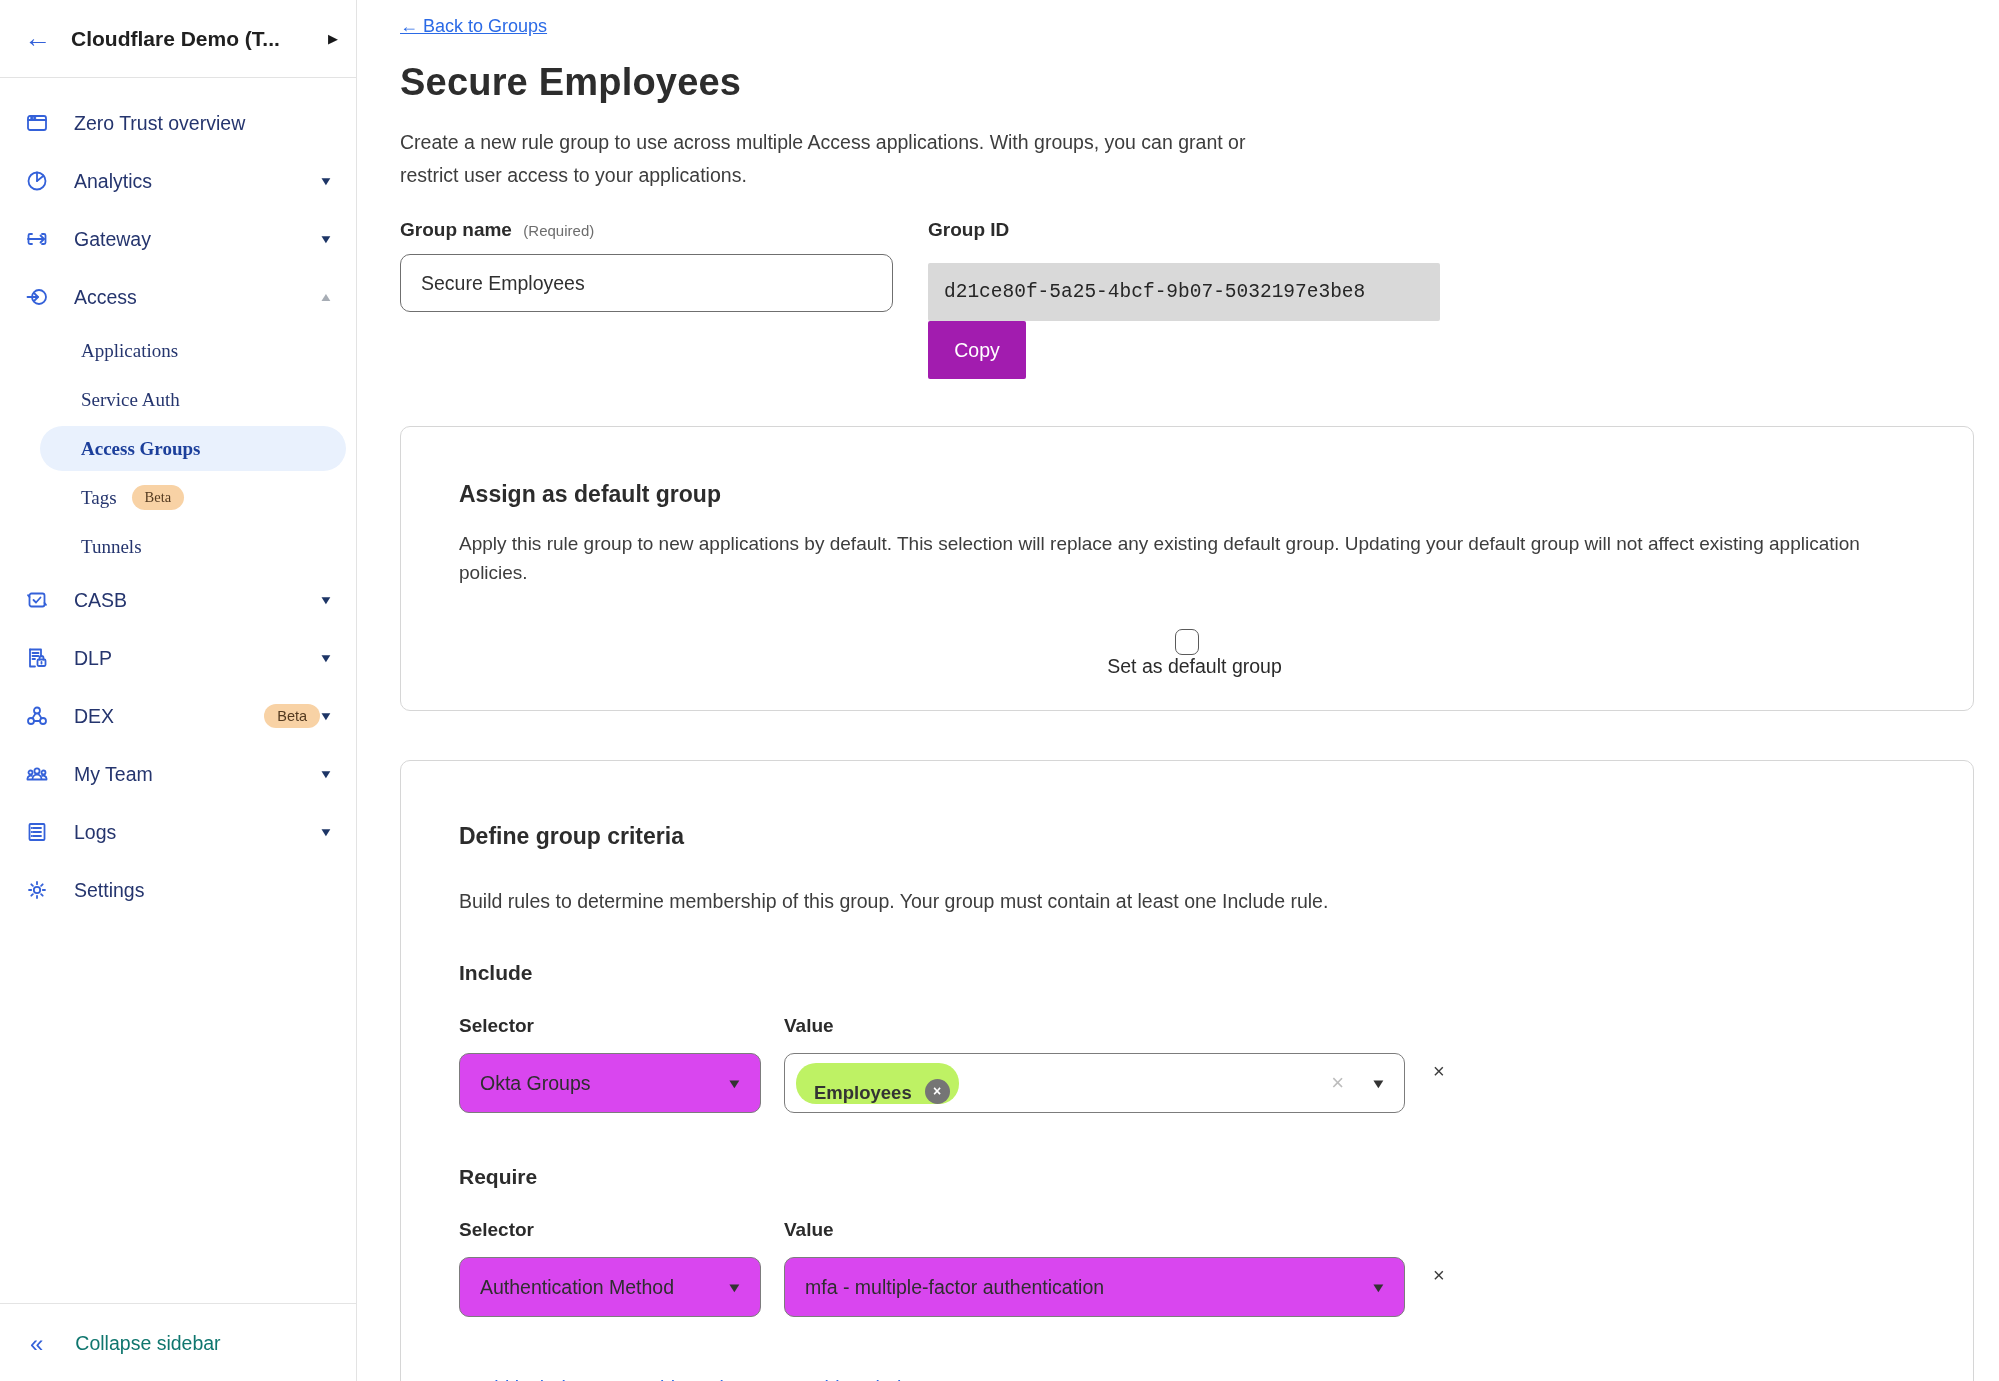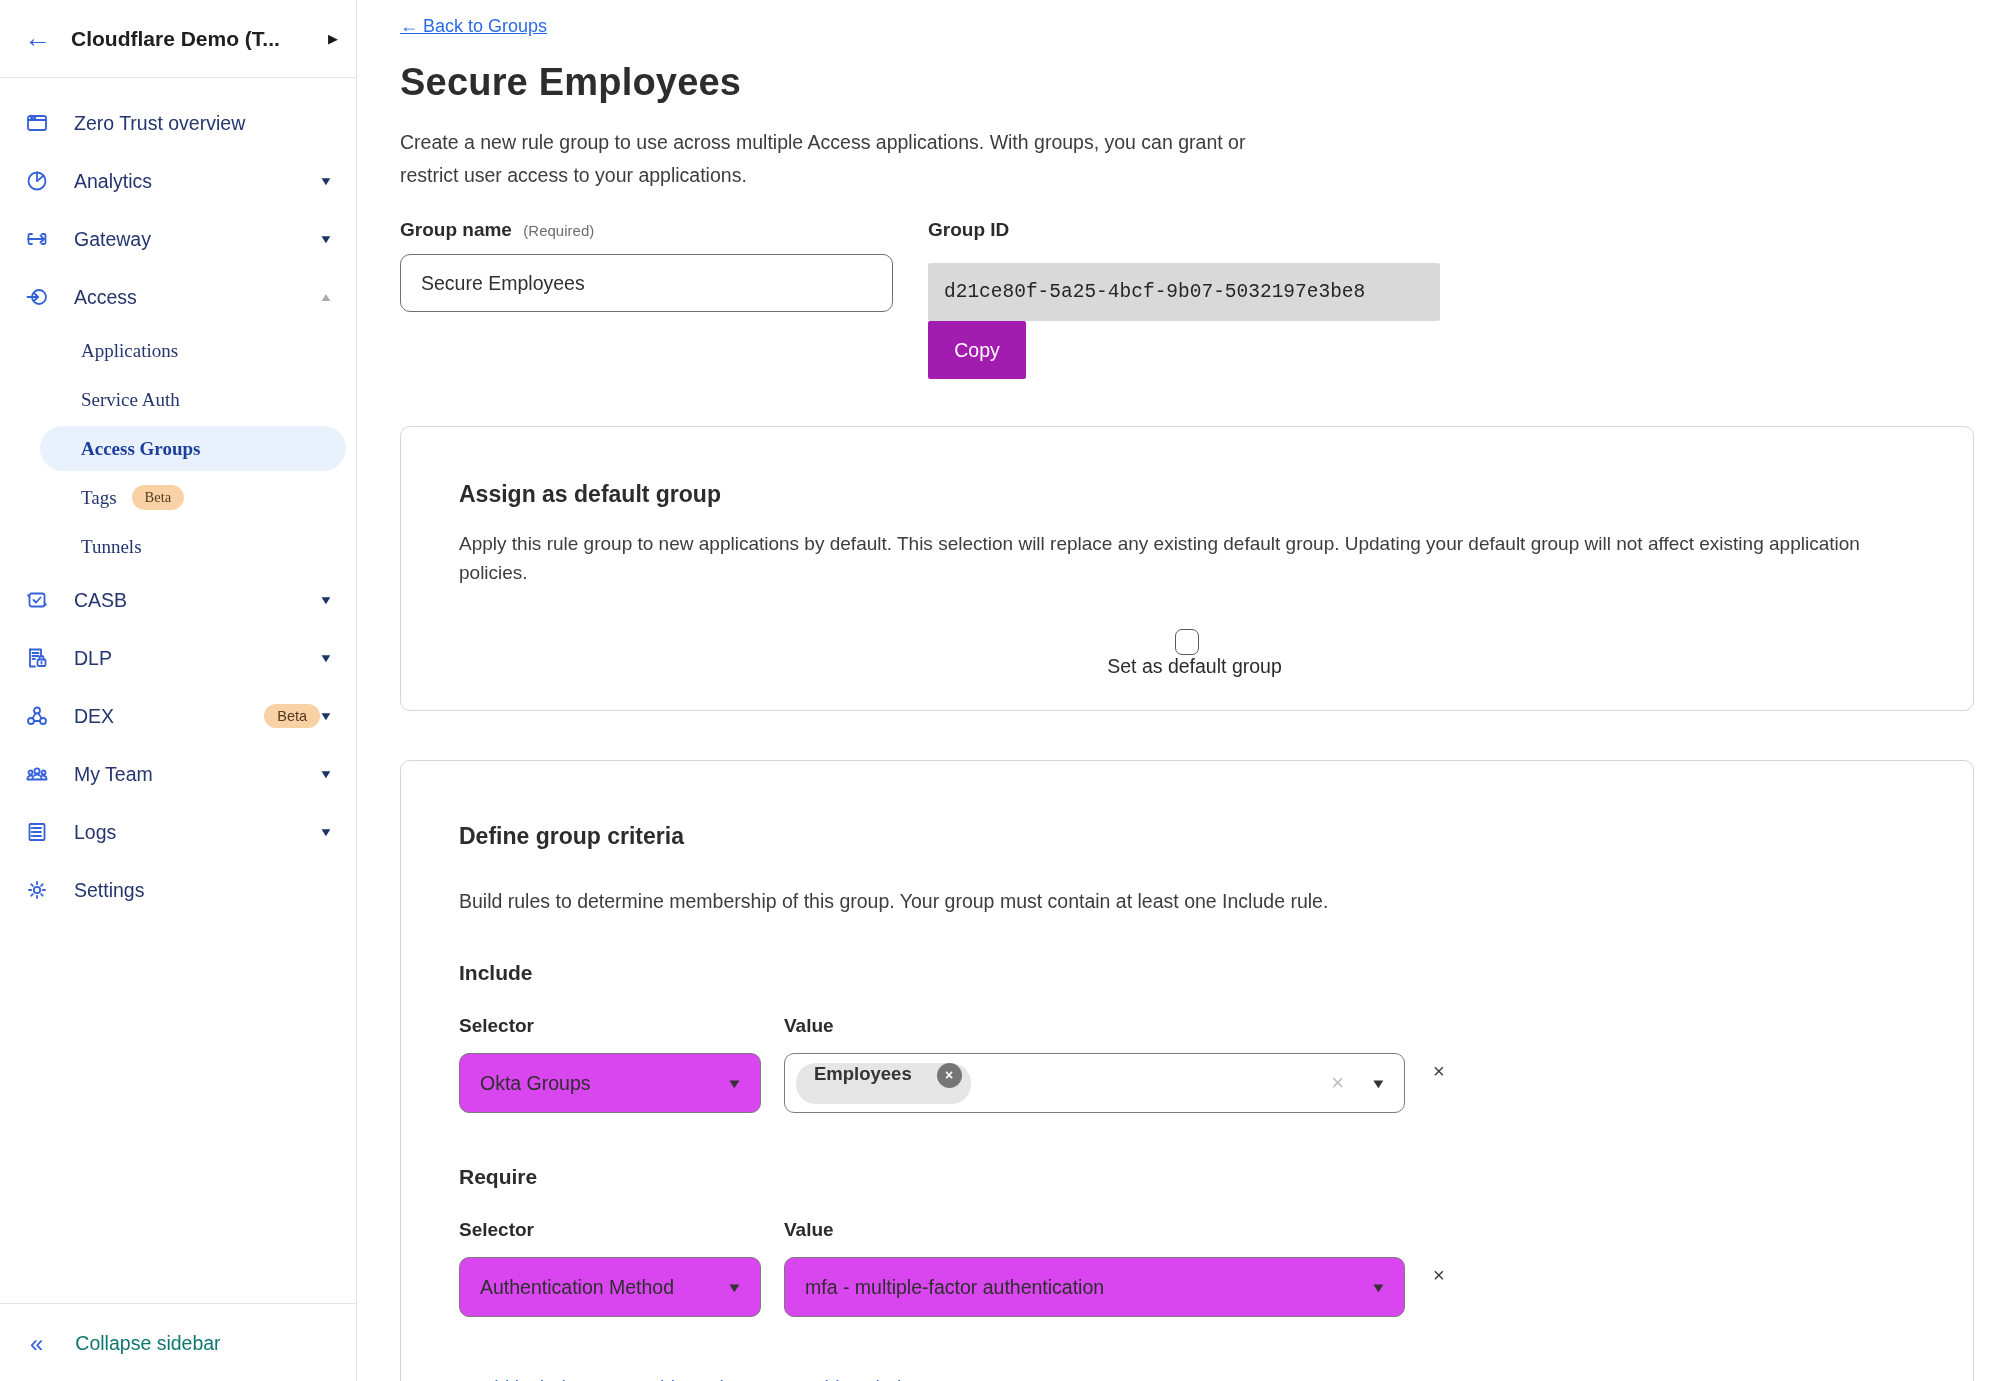--- a/index.html
+++ b/index.html
@@ -73,22 +73,22 @@
   .rule-row { display:flex; margin-top:30px; }
   .rule-col-sel { width:302px; margin-right:23px; }
   .rule-col-val { width:621px; }
   .col-label { font-size:19px; font-weight:700; color:#2b2b2b; margin-bottom:16px; }
   .select-box { height:60px; border:1.5px solid #7c7c7c; border-radius:10px; background:#d946ef;
                 display:flex; align-items:center; padding:0 19px 0 20px; font-size:19.5px;
                 color:#2e2e2e; cursor:pointer; }
   .dd-caret { margin-left:auto; font-size:13px; color:#333; transform:scaleX(1.3); }
   .multi-box { height:60px; border:1.5px solid #7c7c7c; border-radius:10px; background:#fff;
                display:flex; align-items:center; padding:0 19px 0 11px; cursor:pointer; }
-  .tag-pill { background:#e5e5e5; border-radius:20px; height:41px; display:flex; align-items:flex-start;
-              padding:0 9px 0 18px; font-size:18.5px; font-weight:600; color:#333;gap:12px; }
+  .tag-pill { background:#bef264; border-radius:20px; height:41px; display:flex; align-items:flex-end;
+              padding:0 9px 0 18px; font-size:18.5px; font-weight:600; color:#333; }
   .tag-x { width:25px; height:25px; border-radius:50%; background:#757575; color:#fff;
            font-size:14px; display:flex; align-items:center; justify-content:center;
            margin-left:13px; cursor:pointer; }
   .clear-x { margin-left:auto; color:#bdbdbd; font-size:22px; cursor:pointer; }
   .multi-box .dd-caret { margin-left:28px; }
   .row-remove { margin-left:28px; align-self:flex-end; margin-bottom:32px; color:#3c3c3c;
                 font-size:20px; cursor:pointer; line-height:1; }
   .add-links { margin-top:60px; display:flex; gap:48px; }
   .add-link { color:#2b6ae6; font-size:19.5px; text-decoration:underline; cursor:pointer; }
 

